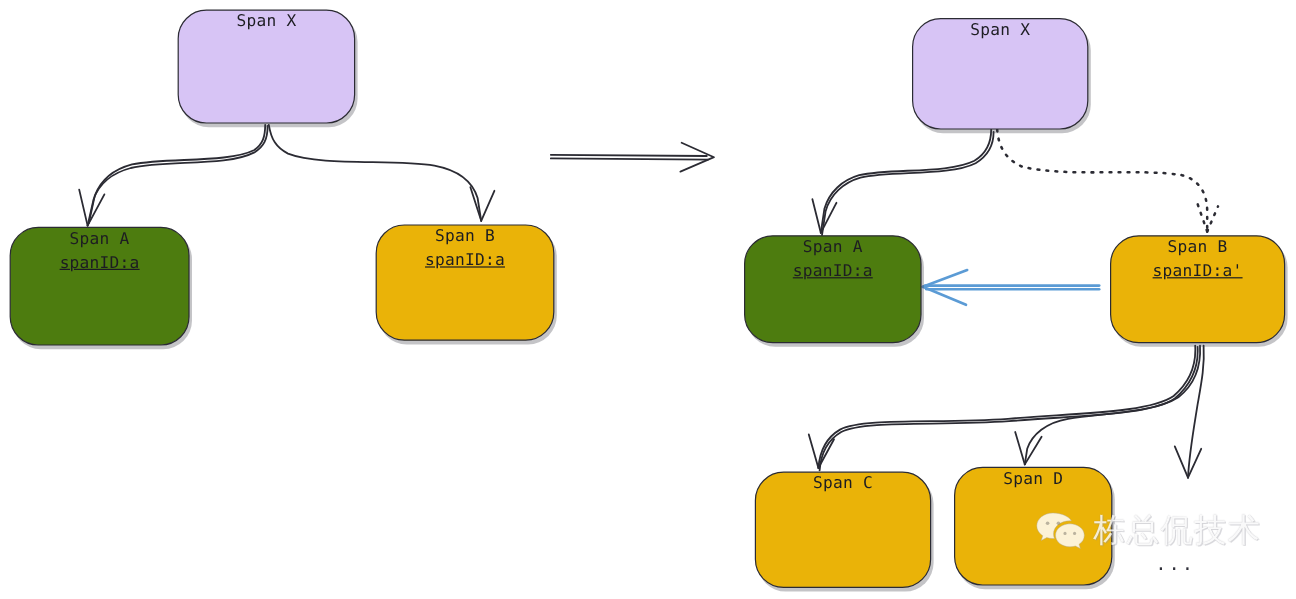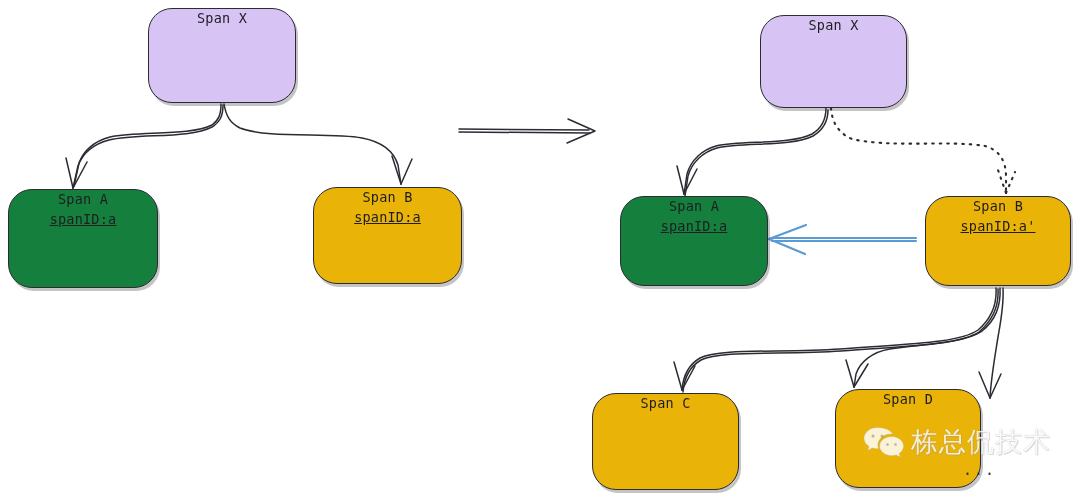--- a/index.html
+++ b/index.html
@@ -35,32 +35,32 @@
     align-items: center;
     text-align: center;
     font-size: 13.5px;
     line-height: 1.45;
     color: #1d1d22;
     letter-spacing: 0.2px;
     box-shadow: 2px 3px 0 rgba(60,60,70,0.30);
   }
   .node .line2 { display: block; text-decoration: underline; }
   .fill-purple { background: #d7c4f5; }
-  .fill-blue   { background: #15803d; }
+  .fill-blue   { background: #4d7c0f; }
   .fill-yellow { background: #eab308; }
 
   
   #node-x-left      { left: 148px; top: 8px;   width: 148px; height: 95px; }
   #node-a-left      { left: 8px;   top: 189px; width: 150px; height: 99px; }
   #node-b-left      { left: 313px; top: 187px; width: 149px; height: 97px; }
   #node-x-right     { left: 760px; top: 15px;  width: 147px; height: 93px; }
   #node-a-right     { left: 620px; top: 196px; width: 148px; height: 90px; }
   #node-b-right     { left: 925px; top: 196px; width: 146px; height: 90px; }
-  #node-c-right     { left: 592px; top: 393px; width: 147px; height: 97px; }
-  #node-d-right     { left: 795px; top: 389px; width: 146px; height: 99px; margin-left: 40px; }
+  #node-c-right     { left: 629px; top: 393px; width: 147px; height: 97px; }
+  #node-d-right     { left: 795px; top: 389px; width: 132px; height: 99px; }
 
   .ellipsis-label {
     position: absolute;
     left: 963px;
     top: 461px;
     font-size: 15px;
     color: #30303a;
     letter-spacing: 2px;
   }
 

